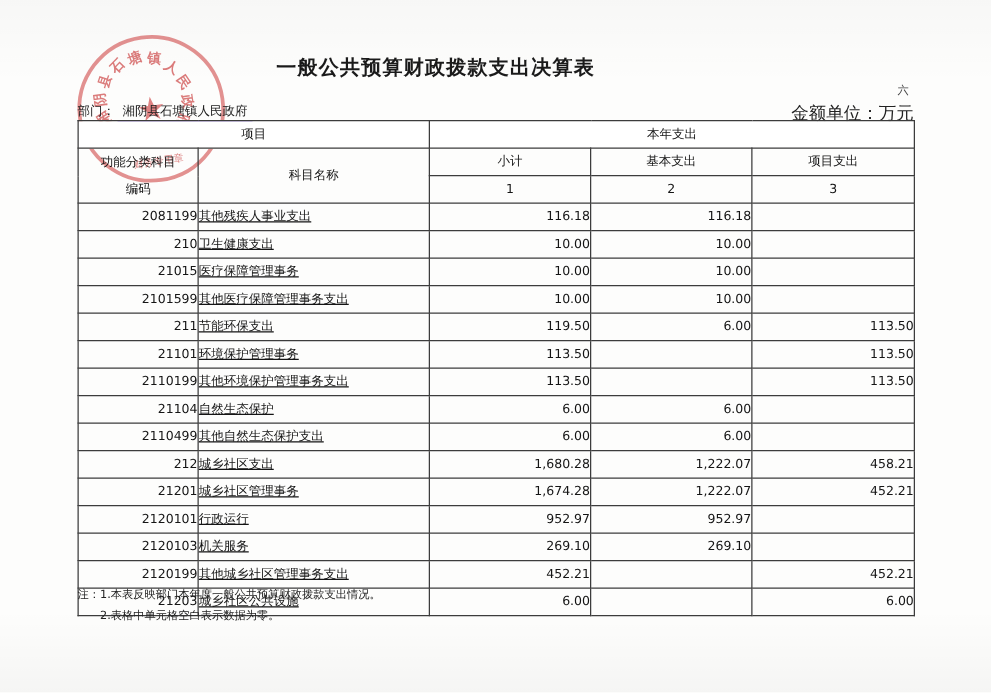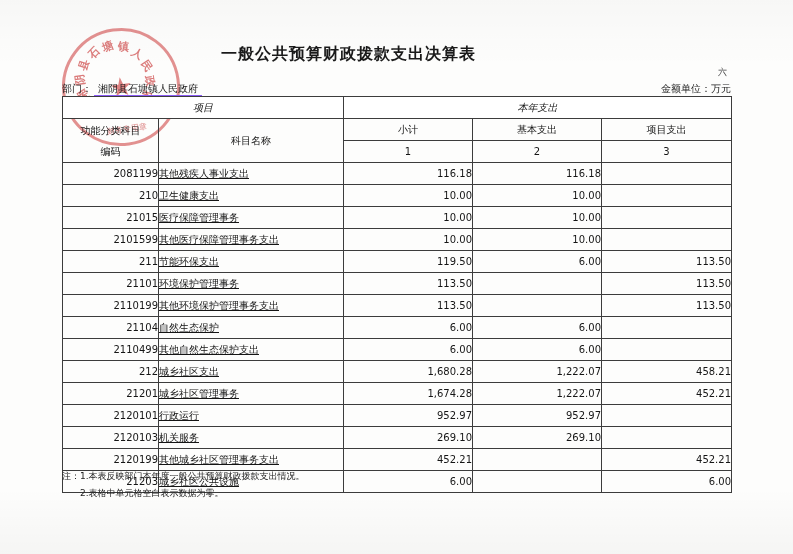--- a/index.html
+++ b/index.html
@@ -51,21 +51,21 @@
     font-family: "DejaVu Sans", sans-serif;
     color: #222;
   }
   .dept-line .label { margin-right: 2px; }
   .dept-line .value { border-bottom: 7px solid #8b5cf6; padding: 0 4px 1px 4px; }
 
   .unit-line {
     position: absolute;
     top: 82px;
     right: 62px;
-    font-size: 10px;
+    font-size: 14px;
     font-family: Liberation Serif, serif;
     color: #222;
   }
 
   .page-number {
     position: absolute;
     top: 66px;
     right: 66px;
     font-size: 9px;
     color: #444;
@@ -87,21 +87,20 @@
     padding: 0;
     height: 21px;
     line-height: 21px;
     font-weight: normal;
     color: #151515;
   }
   th.hdr {
     text-align: center;
     font-size: 10px;
     background: #ffffff;
-    font-style: italic;
   }
   th.hdr-sub {
     text-align: center;
     font-size: 10px;
   }
   .col-code  { width: 96px; }
   .col-name  { width: 185px; }
   .col-sum   { width: 129px; }
   .col-basic { width: 129px; }
   .col-proj  { width: 130px; }

